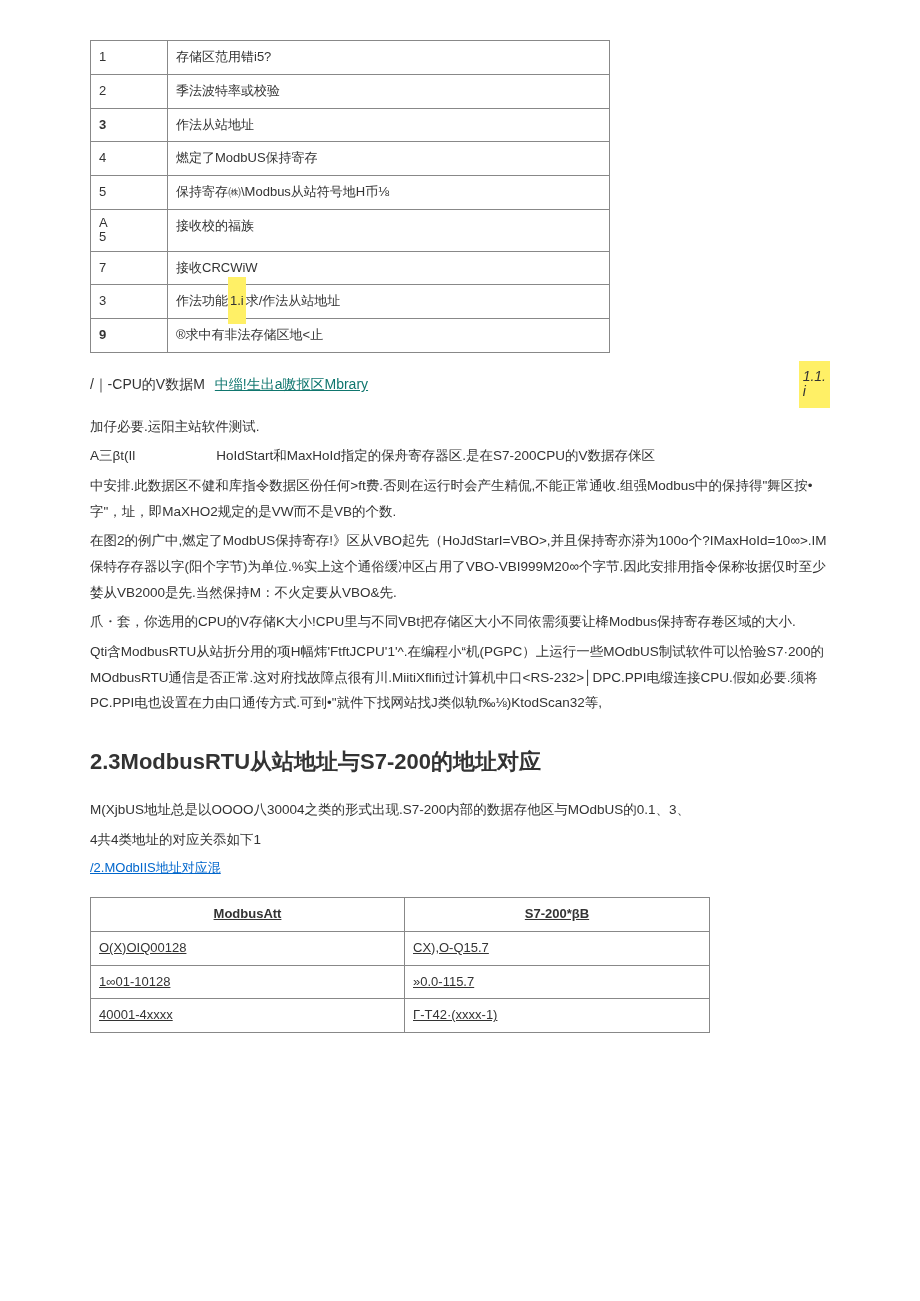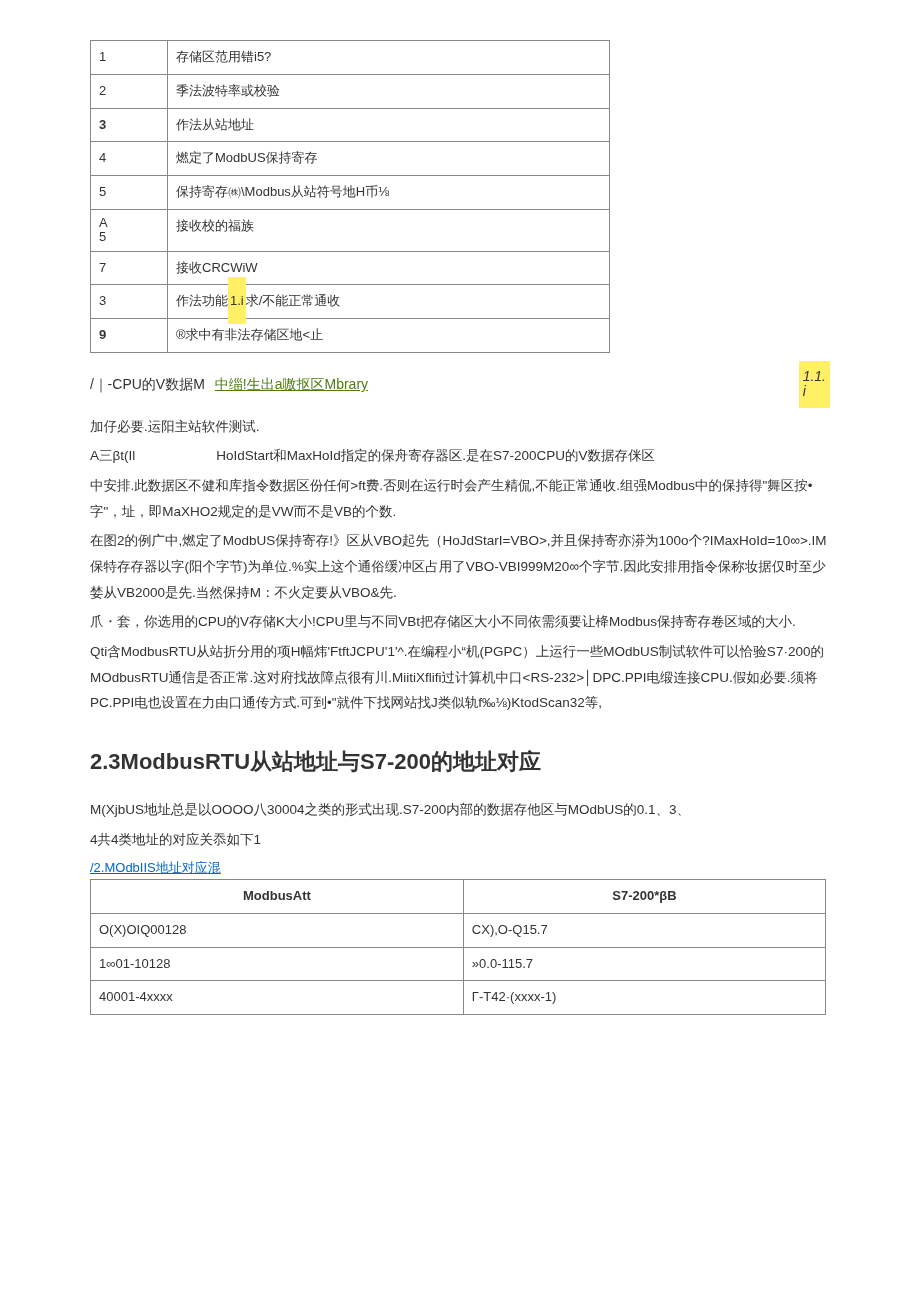--- a/index.html
+++ b/index.html
@@ -11,41 +11,42 @@
     width: 920px;
     box-sizing: border-box;
     line-height: 1.6;
   }
   table {
     border-collapse: collapse;
     width: 520px;
     margin-bottom: 8px;
   }
   table.wide {
-    width: 736px;
+    width: 620px;
+    text-decoration: underline;
   }
   th, td {
     border: 1px solid #888;
     padding: 6px 8px;
     text-align: left;
     font-size: 13px;
     vertical-align: top;
   }
   td.code {
     width: 60px;
   }
   .bold {
     font-weight: bold;
   }
   .hl {
     background-color: #fff066;
     padding: 16px 2px;
   }
   .blue-link {
-    color: #4d7c0f;
+    color: #0f766e;
     text-decoration: underline;
   }
   .note-row {
     display: flex;
     align-items: center;
     gap: 10px;
     margin-bottom: 6px;
   }
   .note-text {
     flex: 0 0 auto;
@@ -64,21 +65,21 @@
   h3 {
     font-family: Arial, "Microsoft YaHei", sans-serif;
     font-size: 22px;
     margin: 28px 0 18px 0;
     font-weight: 700;
   }
   .table2-caption {
     color: #0066cc;
     text-decoration: underline;
     font-size: 13px;
-    margin-bottom: 0;
+    margin-bottom: 18px;
     display: inline-block;
   }
   .tbl2 th {
     text-align: center;
   }
 </style>
 </head>
 <body>
 
 
@@ -111,21 +112,21 @@
 5</td>
       <td>接收校的福族</td>
     </tr>
     <tr>
       <td class="code">7</td>
       <td>接收CRCWiW</td>
     </tr>
     <tr>
       <td class="code">3</td>
       <td>
-        <span>作法功能</span><span class="hl">1.i</span><span>求/不能正常通收</span>
+        <span>作法功能</span><span class="hl">1.i</span><span>求/作法从站地址</span>
       </td>
     </tr>
     <tr>
       <td class="code bold">9</td>
       <td>®求中有非法存储区地&lt;止</td>
     </tr>
   </tbody>
 </table>
 
 

